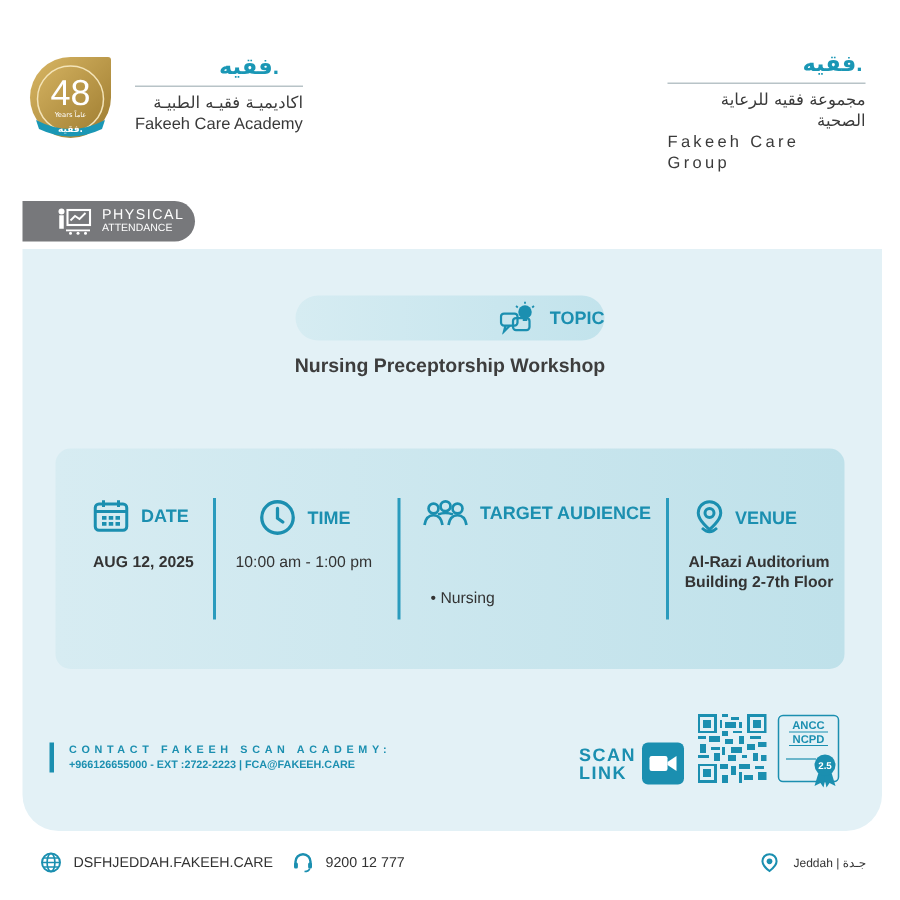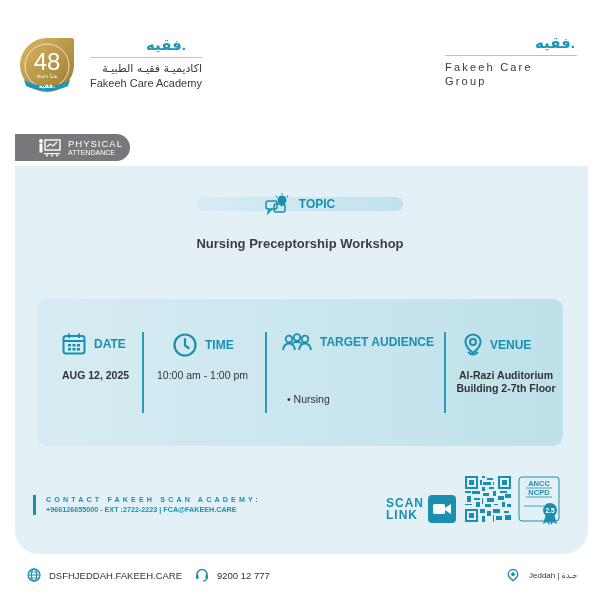--- a/index.html
+++ b/index.html
@@ -23,21 +23,21 @@
   
   .attendance-tag { position: absolute; left: 15px; top: 134px; width: 115px; height: 27px; background: #77787b; border-radius: 0 14px 14px 0; display: flex; align-items: center; padding-left: 23px; }
   .attendance-tag .ico { width: 24px; height: 20px; margin-right: 6px; }
   .attendance-tag .txt { color: #ffffff; line-height: 9px; }
   .attendance-tag .l1 { font-size: 9.5px; letter-spacing: 1px; }
   .attendance-tag .l2 { font-size: 7px; }
 
   
   .main-panel { position: absolute; left: 15px; top: 166px; width: 573px; height: 388px; background: #e3f1f6; border-radius: 0 0 24px 24px; }
 
-  .topic-pill { position: absolute; left: 197px; top: 197px; width: 206px; height: 14px; border-radius: 15px; background: linear-gradient(90deg, #d6ecf2, #c2e3ec); display: flex; align-items: center; justify-content: center; }
+  .topic-pill { position: absolute; left: 197px; top: 197px; width: 206px; height: 30px; border-radius: 15px; background: linear-gradient(90deg, #d6ecf2, #c2e3ec); display: flex; align-items: center; justify-content: flex-end; }
   .topic-pill .ico { width: 26px; height: 22px; margin-right: 8px; }
   .topic-pill .lbl { color: #1b8fb0; font-weight: bold; font-size: 12px; }
 
   .topic-title { position: absolute; left: 100px; top: 236px; width: 400px; text-align: center; font-weight: bold; font-size: 13px; color: #3d3d3d; }
 
   .details-card { position: absolute; left: 37px; top: 299px; width: 526px; height: 147px; border-radius: 10px; background: linear-gradient(90deg, #d7ecf2, #bfe1ea); }
   .col { position: absolute; top: 0; height: 147px; }
   .col .head { position: absolute; top: 34px; display: flex; align-items: center; white-space: nowrap; }
   .col .head .lbl { color: #1b8fb0; font-weight: bold; font-size: 12px; margin-left: 8px; }
   .col .val { position: absolute; top: 70px; font-size: 10.5px; color: #333333; font-weight: bold; white-space: nowrap; }
@@ -82,20 +82,21 @@
 <div class="academy-logo">
   <div class="brand">فقيه.</div>
   <div class="rule"></div>
   <div class="ar">اكاديميـة فقيـه الطبيـة</div>
   <div class="en">Fakeeh Care Academy</div>
 </div>
 
 <div class="group-logo">
   <div class="brand">فقيه.</div>
   <div class="rule"></div>
+  <div class="ar">مجموعة فقيه للرعاية الصحية</div>
   <div class="en">Fakeeh Care Group</div>
 </div>
 
 <div class="main-panel"></div>
 
 <div class="attendance-tag">
   <svg class="ico" viewBox="0 0 24 20">
     <circle cx="3" cy="3" r="2" fill="#fff"></circle>
     <rect x="1.5" y="5.5" width="3" height="9" fill="#fff"></rect>
     <rect x="7" y="2" width="15" height="10" fill="none" stroke="#fff" stroke-width="1.4"></rect>

